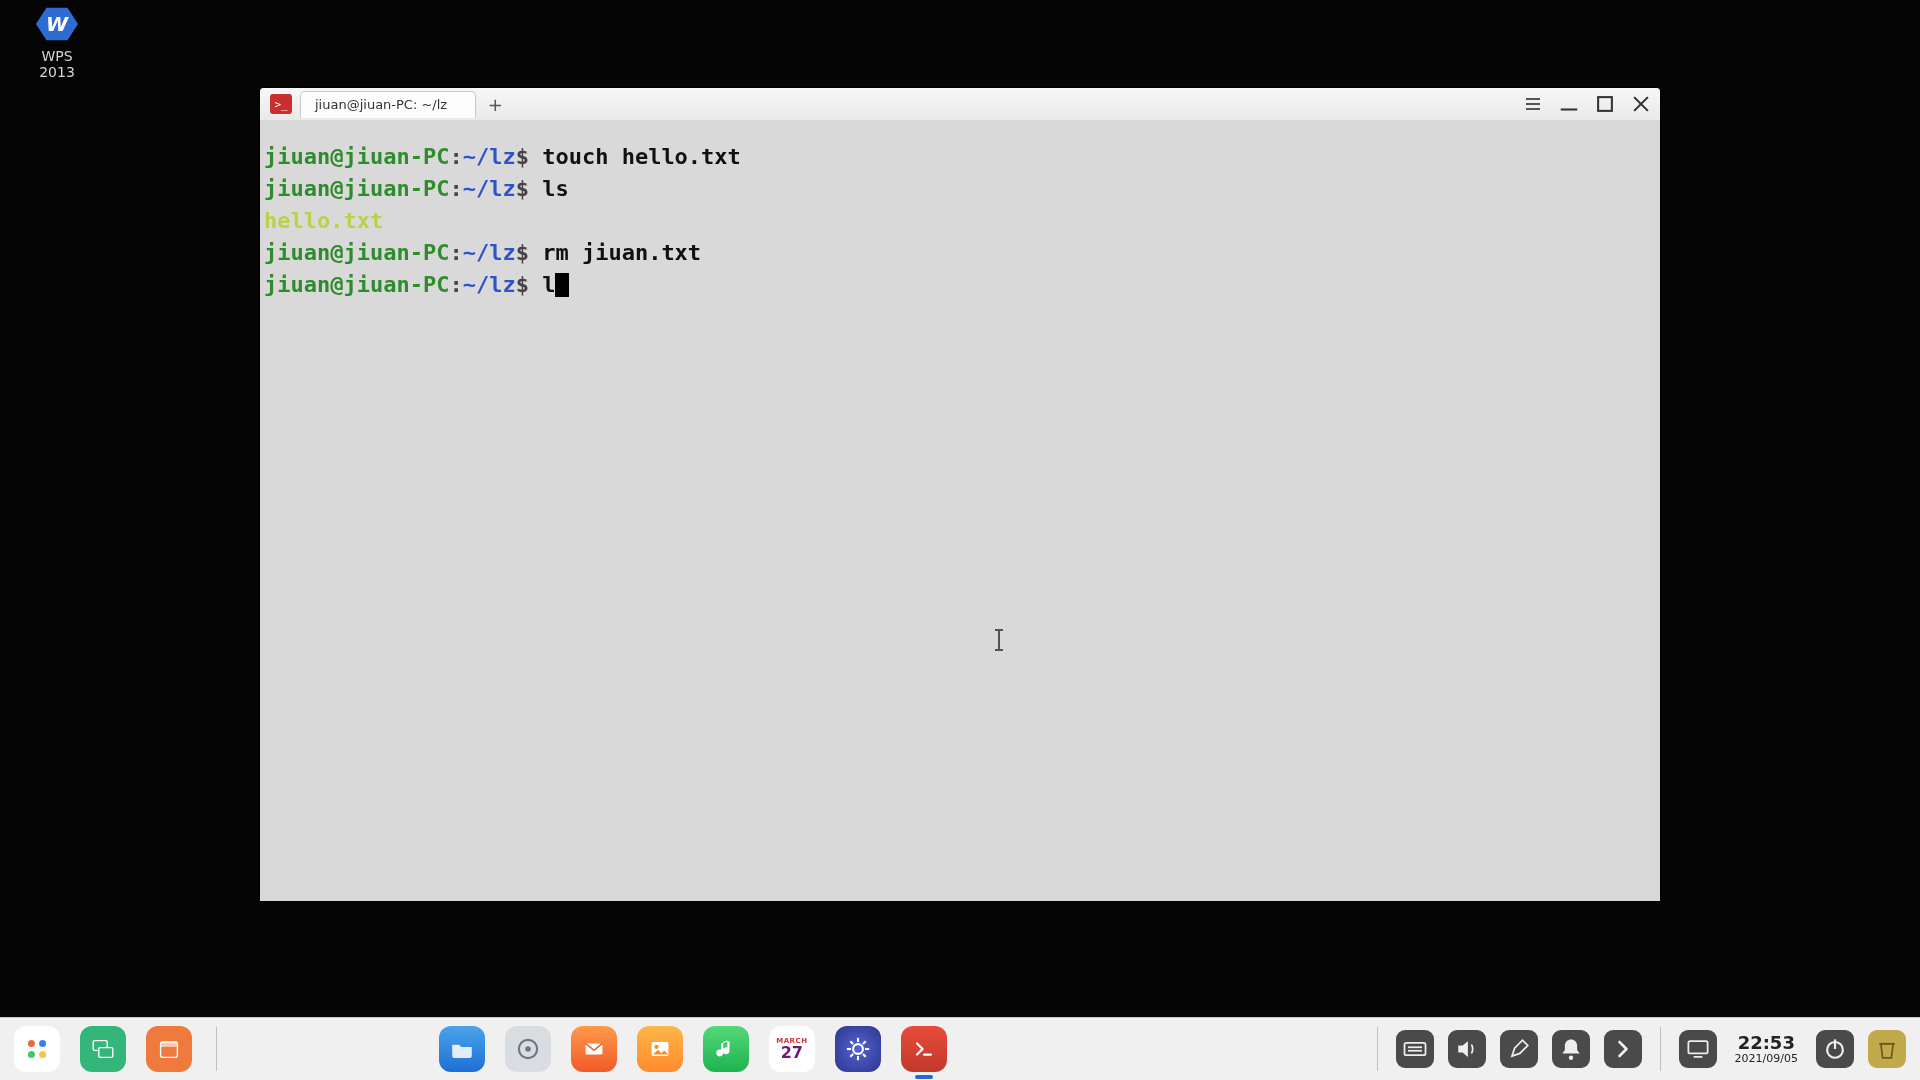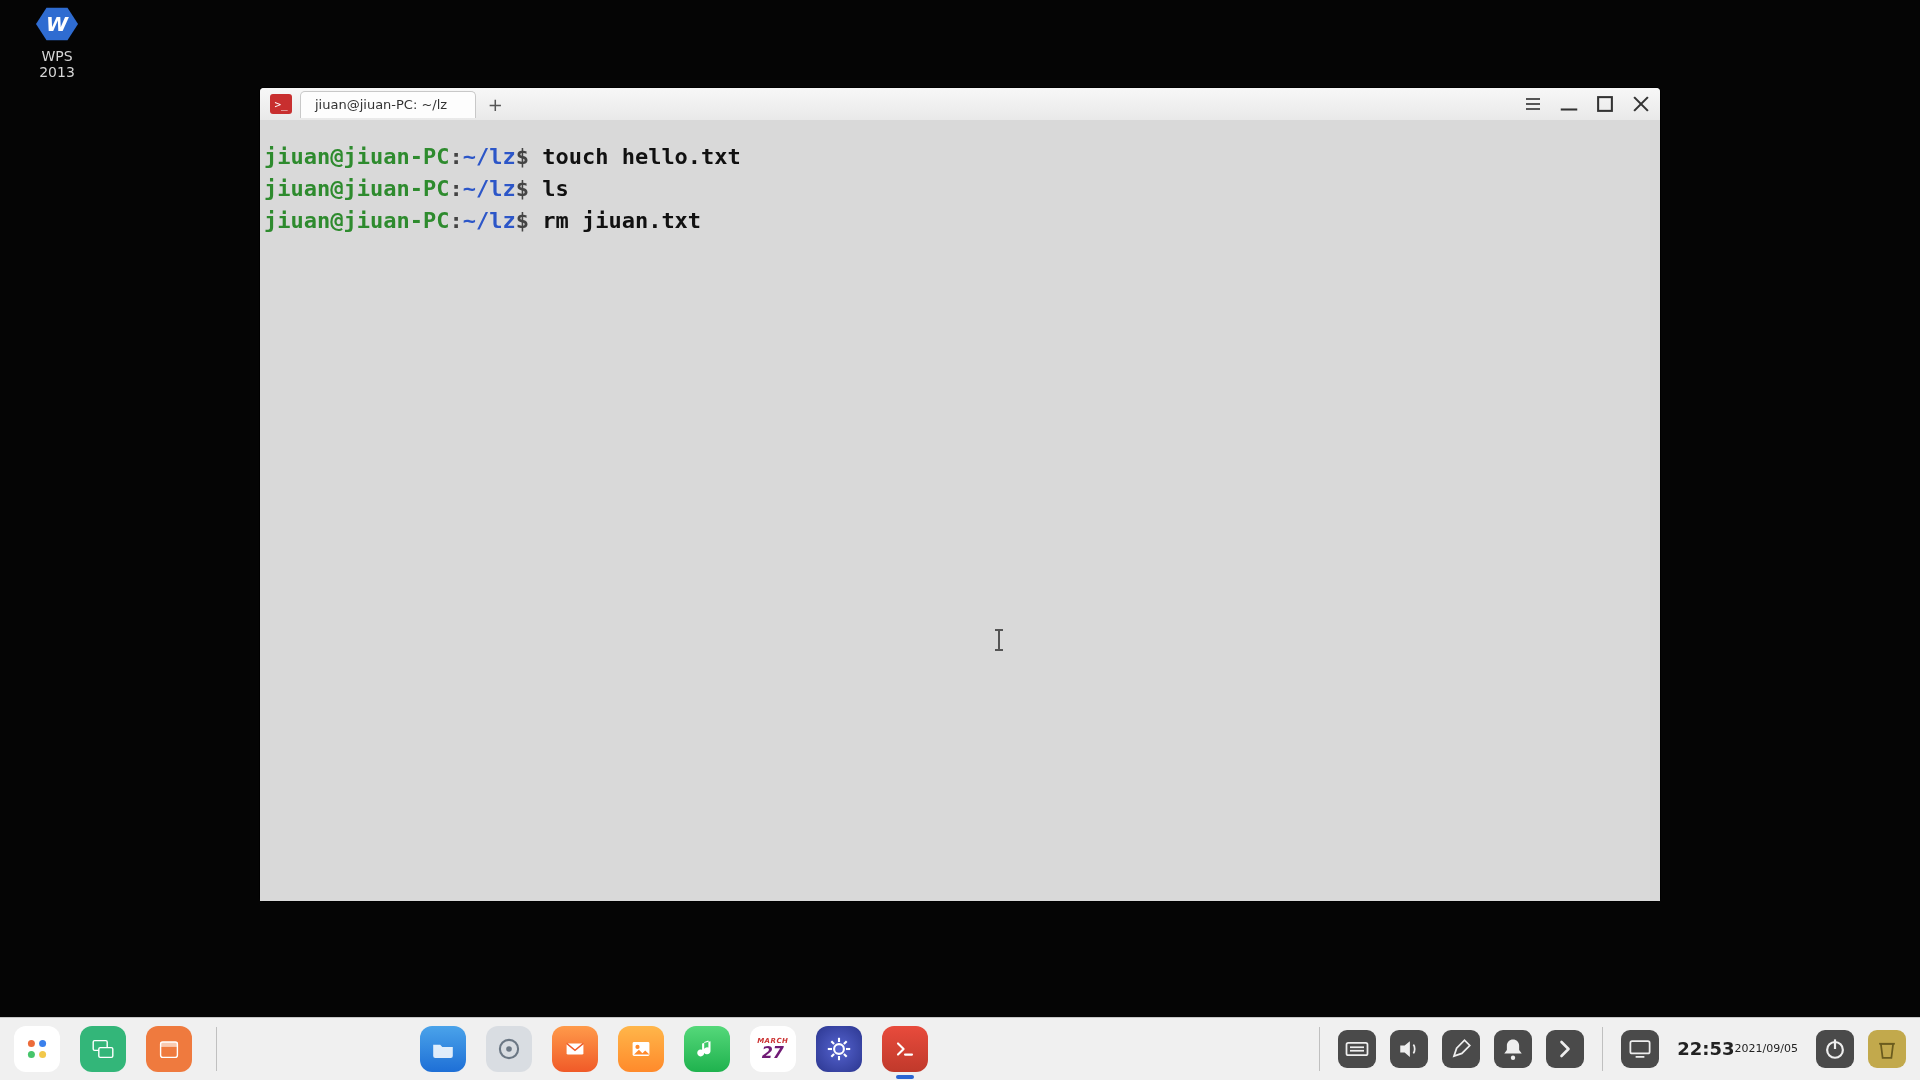--- a/index.html
+++ b/index.html
@@ -191,21 +191,21 @@
     align-items: center;
     padding: 0 14px;
     gap: 10px;
   }
   .dock-left, .dock-center, .dock-right {
     display: flex;
     align-items: center;
     gap: 20px;
   }
   .dock-left  { flex: 0 0 auto; }
-  .dock-center{ margin: 0 auto; font-style: italic; }
+  .dock-center{ margin: 0 auto; }
   .dock-right { margin-left: auto; gap: 14px; }
   .divider {
     width: 1px;
     height: 44px;
     background: #c0c0c0;
     margin: 0 4px;
   }
   .dock-item {
     width: 46px;
     height: 46px;
@@ -223,21 +223,21 @@
     bottom: -7px;
     left: 50%;
     transform: translateX(-50%);
     width: 18px;
     height: 4px;
     border-radius: 2px;
     background: #2a66d4;
   }
   .clock {
     display: flex;
-    flex-direction: row;
+    flex-direction: column;
     align-items: center;
     justify-content: center;
     color: #222;
     line-height: 1.05;
     cursor: pointer;
     padding: 0 4px;
   }
   .clock .time { font-size: 18px; font-weight: 600; }
   .clock .date { font-size: 11px; }
 </style>
@@ -284,21 +284,23 @@
             <line x1="3" y1="3" x2="13" y2="13" stroke="#333" stroke-width="1.5"></line>
             <line x1="13" y1="3" x2="3" y2="13" stroke="#333" stroke-width="1.5"></line>
           </svg>
       </div>
     </div>
   </div>
   <div class="term-body">
     <div id="term-content">
         <div class="term-line"><span class="p-user">jiuan@jiuan-PC</span><span class="p-dollar">:</span><span class="p-path">~/lz</span><span class="p-dollar">$ </span><span class="p-cmd">touch hello.txt</span></div>
         <div class="term-line"><span class="p-user">jiuan@jiuan-PC</span><span class="p-dollar">:</span><span class="p-path">~/lz</span><span class="p-dollar">$ </span><span class="p-cmd">ls</span></div>
+        <div class="term-line"><span class="p-out">hello.txt</span></div>
         <div class="term-line"><span class="p-user">jiuan@jiuan-PC</span><span class="p-dollar">:</span><span class="p-path">~/lz</span><span class="p-dollar">$ </span><span class="p-cmd">rm jiuan.txt</span></div>
+        <div class="term-line"><span class="p-user">jiuan@jiuan-PC</span><span class="p-dollar">:</span><span class="p-path">~/lz</span><span class="p-dollar">$ </span><span class="p-cmd">l</span><span class="cursor-block"></span></div>
       </div>
     <div class="ibeam"></div>
   </div>
 </div>
 
 <div class="dock">
   <div class="dock-left">
     <div class="dock-item" style="background:#ffffff;">
       <svg viewBox="0 0 40 40">
         <circle cx="12" cy="12" r="5" fill="#ec6b3a"></circle>

